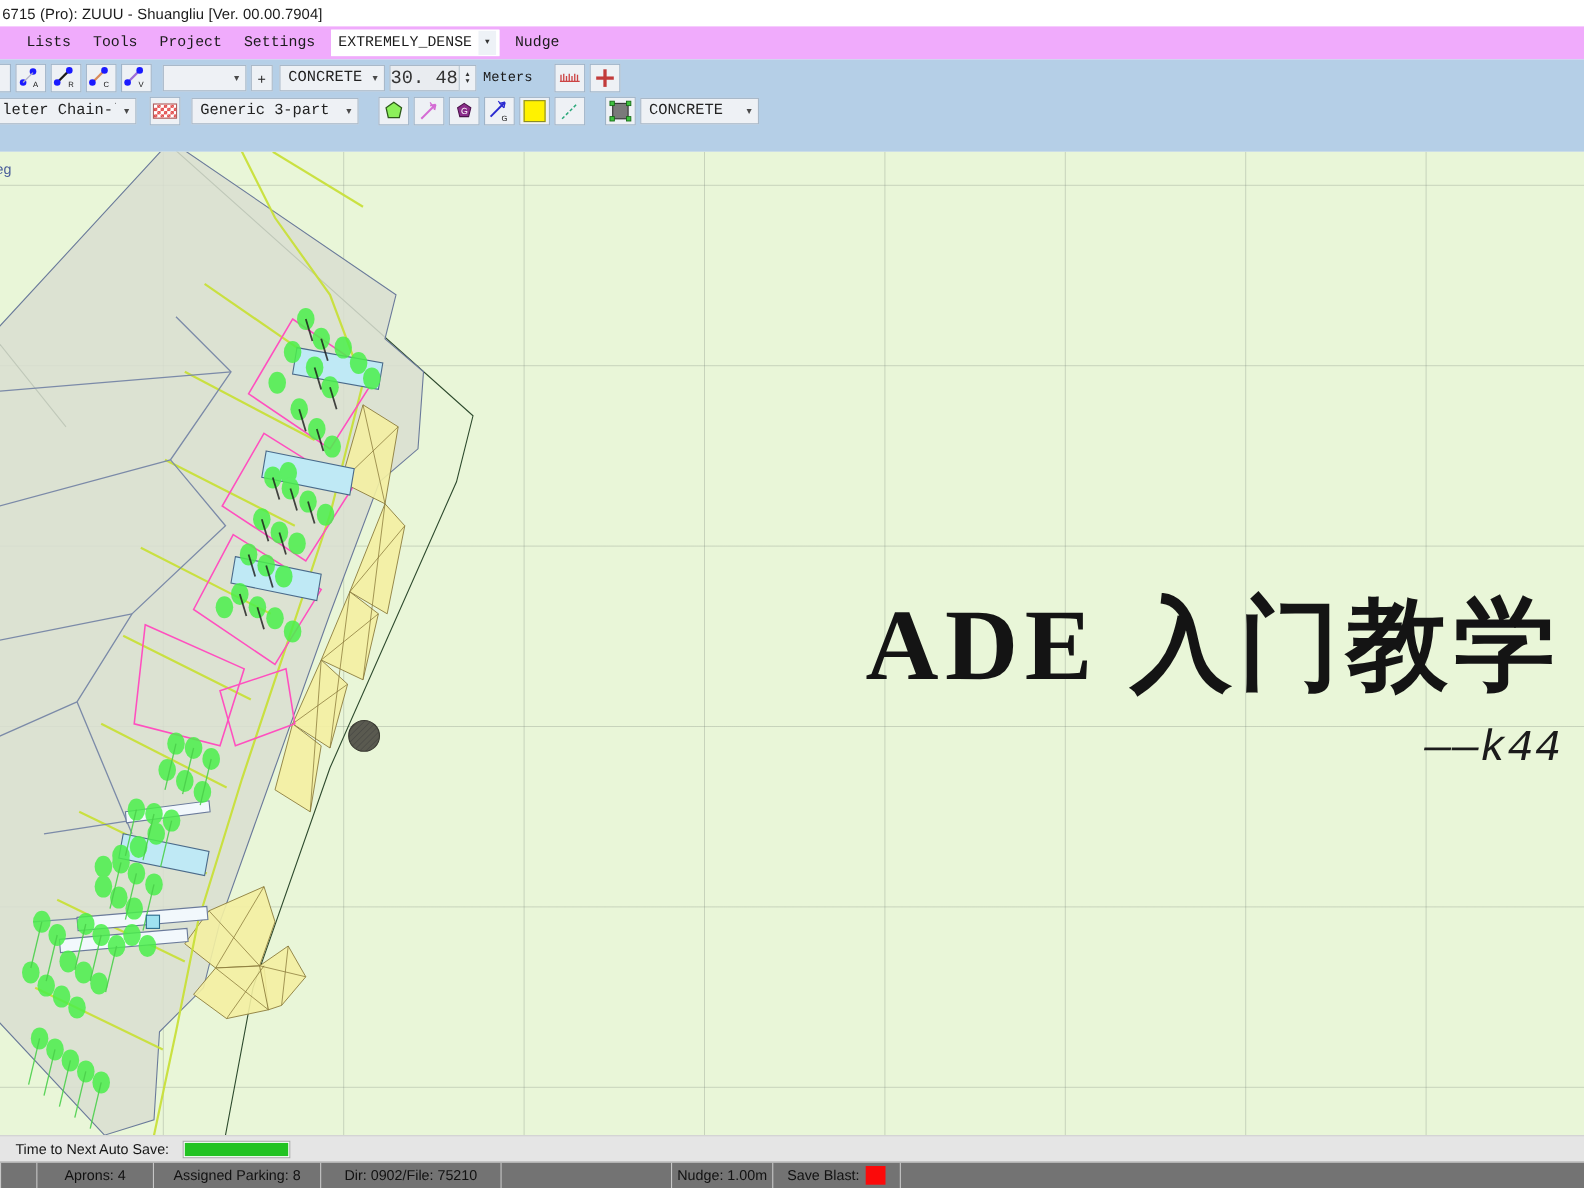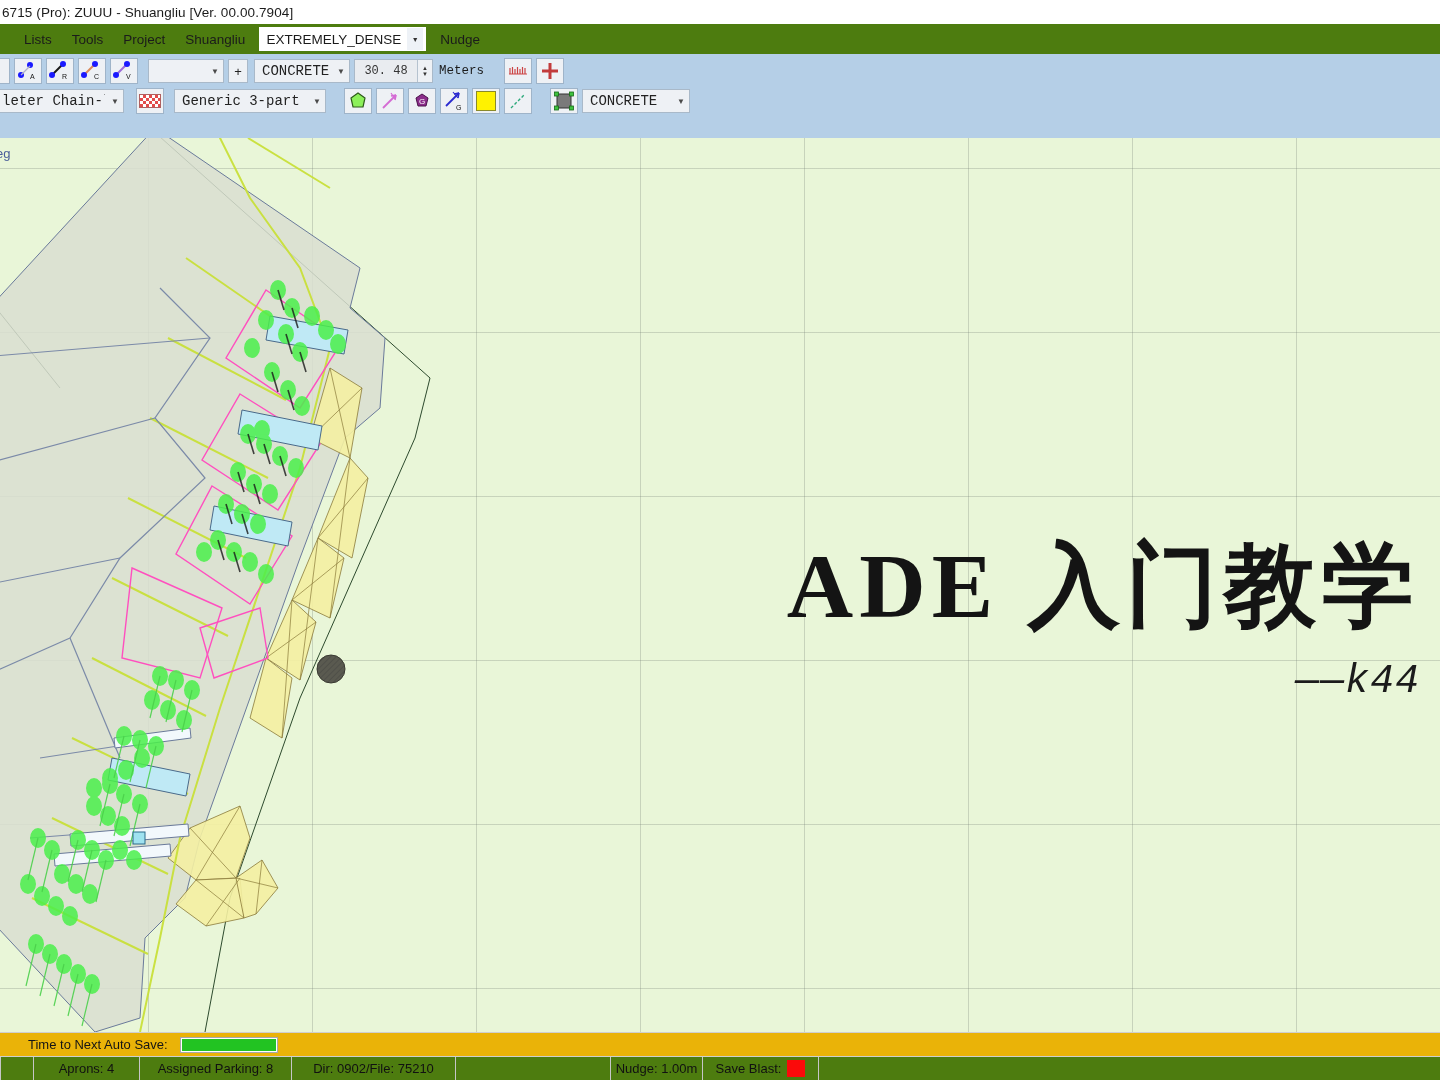--- a/index.html
+++ b/index.html
@@ -18,22 +18,22 @@
     display: flex; align-items: center;
   }
   .titlebar-text {
     font-size: 13.5px; color: #1b1b1b; padding-left: 2px;
     white-space: nowrap; letter-spacing: .1px;
   }
 
   
   .menubar {
     position: absolute; left: 0; top: 24px; width: 1440px; height: 30px;
-    background: #4d7c0f;
-    display: flex; align-items: center; padding-left: 14px;
+    background: #f0abfc;
+    display: flex; align-items: center; padding-left: 14px; font-family: Liberation Mono, monospace;
   }
   .menu-item {
     font-size: 13.5px; color: #1b1b1b; padding: 3px 10px;
     white-space: nowrap; cursor: default;
   }
   .menu-combo {
     display: flex; align-items: center; background: #ffffff;
     border: 1px solid #ffffff; height: 24px; margin: 0 4px;
     padding: 0 2px 0 6px;
   }
@@ -75,22 +75,22 @@
   .tb-plus-btn {
     width: 20px; height: 24px; background: #eef1f5; border: 1px solid #a9b9c9;
     display: flex; align-items: center; justify-content: center;
     font-size: 13px; color: #222; margin-right: 6px; flex: 0 0 auto; cursor: pointer;
   }
   .tb-spin {
     height: 24px; background: #e9ecf0; border: 1px solid #a9b9c9;
     display: flex; align-items: center; margin-right: 4px; flex: 0 0 auto;
   }
   .tb-spin .val {
-    font-family: "Liberation Mono", monospace; font-size: 12px; color: #333;
-    width: 62px; text-align: center;
+    font-family: "Liberation Mono", monospace; font-size: 17px; color: #333;
+    width: 62px; text-align: left;
   }
   .tb-spin .arrows {
     width: 15px; height: 22px; background: #eef1f5; border-left: 1px solid #b5c2cf;
     display: flex; flex-direction: column; align-items: center; justify-content: center;
     cursor: pointer;
   }
   .tb-spin .arrows i { font-style: normal; font-size: 6px; line-height: 6px; color: #333; }
   .tb-units {
     font-family: "Liberation Mono", monospace; font-size: 12.5px;
     color: #1b1b1b; margin: 0 6px 0 2px; white-space: nowrap; flex: 0 0 auto;
@@ -137,33 +137,33 @@
     letter-spacing: 6px; line-height: 1.05; white-space: nowrap;
   }
   .overlay-sub {
     margin-top: 24px; font-family: Liberation Mono, monospace;
     font-size: 40px; color: #1b1b1b; font-style: italic; letter-spacing: 1px;
   }
 
   
   .autosave-bar {
     position: absolute; left: 0; top: 1032px; width: 1440px; height: 24px;
-    background: #eab308; border-top: 1px solid #cfcfcf;
-    display: flex; align-items: center; padding-left: 28px;
+    background: #e5e5e5; border-top: 1px solid #cfcfcf;
+    display: flex; align-items: center; padding-left: 14px;
   }
   .autosave-label { font-size: 13px; color: #151515; white-space: nowrap; }
   .autosave-track {
     width: 98px; height: 16px; background: #ffffff; border: 1px solid #a8a8a8;
     margin-left: 12px; padding: 1px;
   }
   .autosave-fill { height: 100%; background: #22c322; }
 
   .statusbar {
     position: absolute; left: 0; top: 1056px; width: 1440px; height: 24px;
-    background: #4d7c0f; border-top: 1px solid #cfcfcf;
+    background: #737373; border-top: 1px solid #cfcfcf;
     display: flex; align-items: stretch;
   }
   .sb-cell {
     display: flex; align-items: center; justify-content: center;
     border-right: 1px solid #c6c6c6; font-size: 13px; color: #111;
     white-space: nowrap; padding: 0 10px;
   }
   .sb-cell.first { border-left: 1px solid #c6c6c6; }
   .sb-red { width: 18px; height: 17px; background: #fb0a0a; margin-left: 6px; }
 </style>
@@ -173,21 +173,21 @@
 <div id="app">
 
   <div class="titlebar">
     <div class="titlebar-text">6715  (Pro): ZUUU - Shuangliu [Ver. 00.00.7904]</div>
   </div>
 
   <div class="menubar">
     <div class="menu-item">Lists</div>
     <div class="menu-item">Tools</div>
     <div class="menu-item">Project</div>
-    <div class="menu-item">Shuangliu</div>
+    <div class="menu-item">Settings</div>
     <div class="menu-combo">
       <span class="menu-combo-label">EXTREMELY_DENSE</span>
       <span class="menu-combo-arrow">▼</span>
     </div>
     <div class="menu-item">Nudge</div>
   </div>
 
   <div class="toolbars">
 
     <div class="tb-row tb-row-1">

